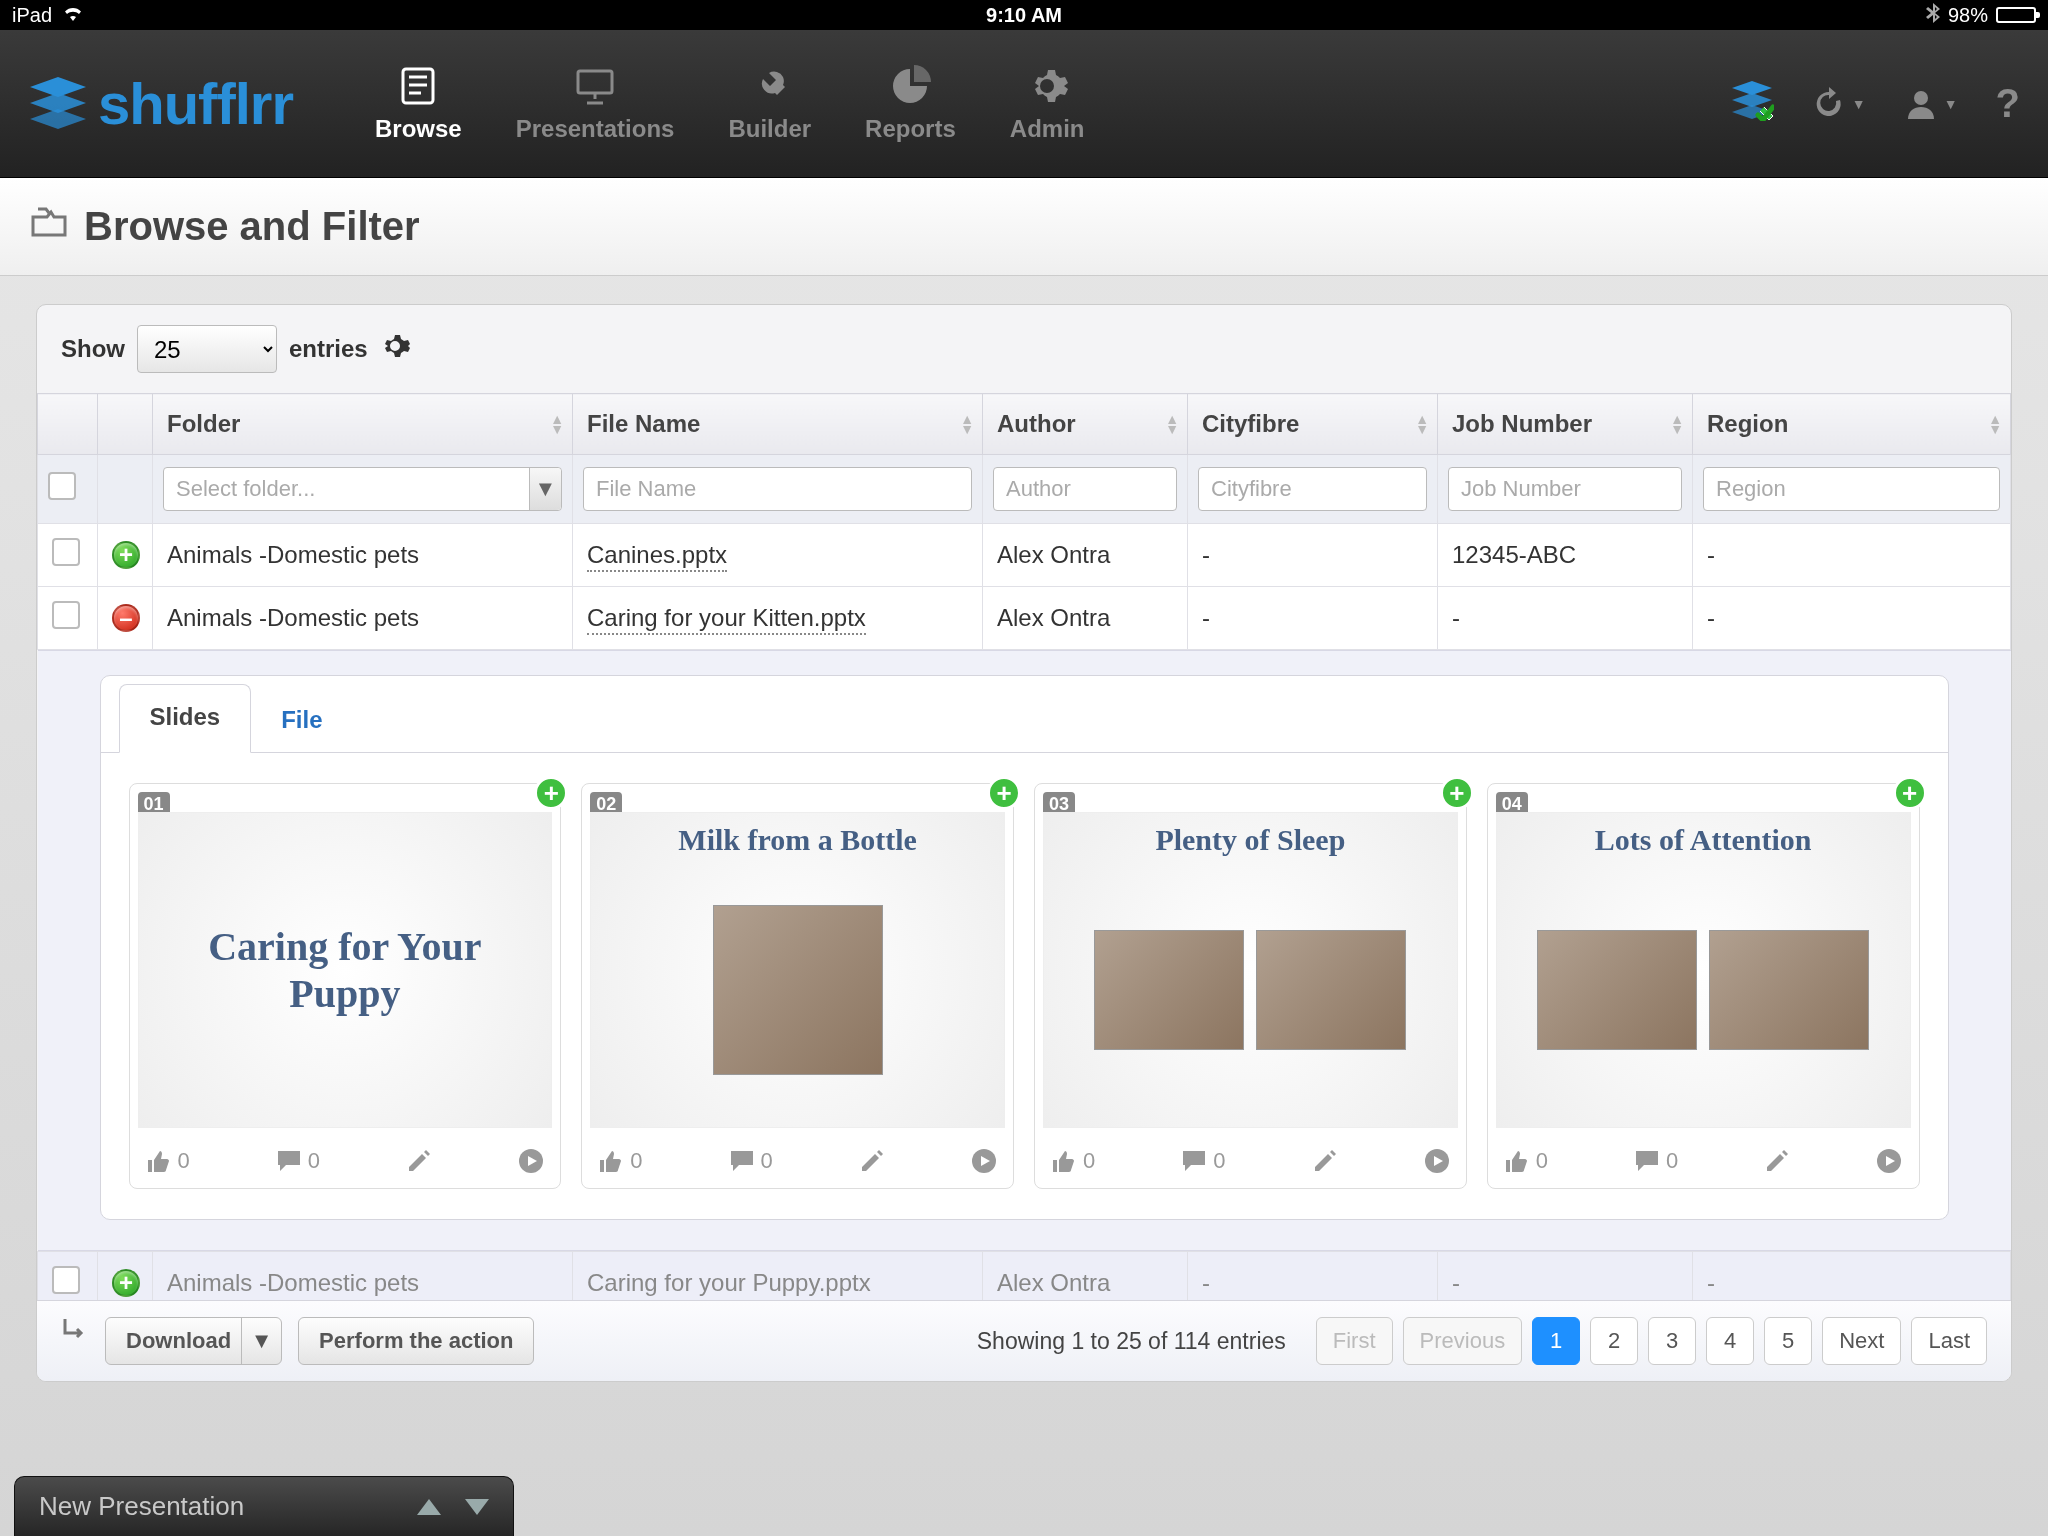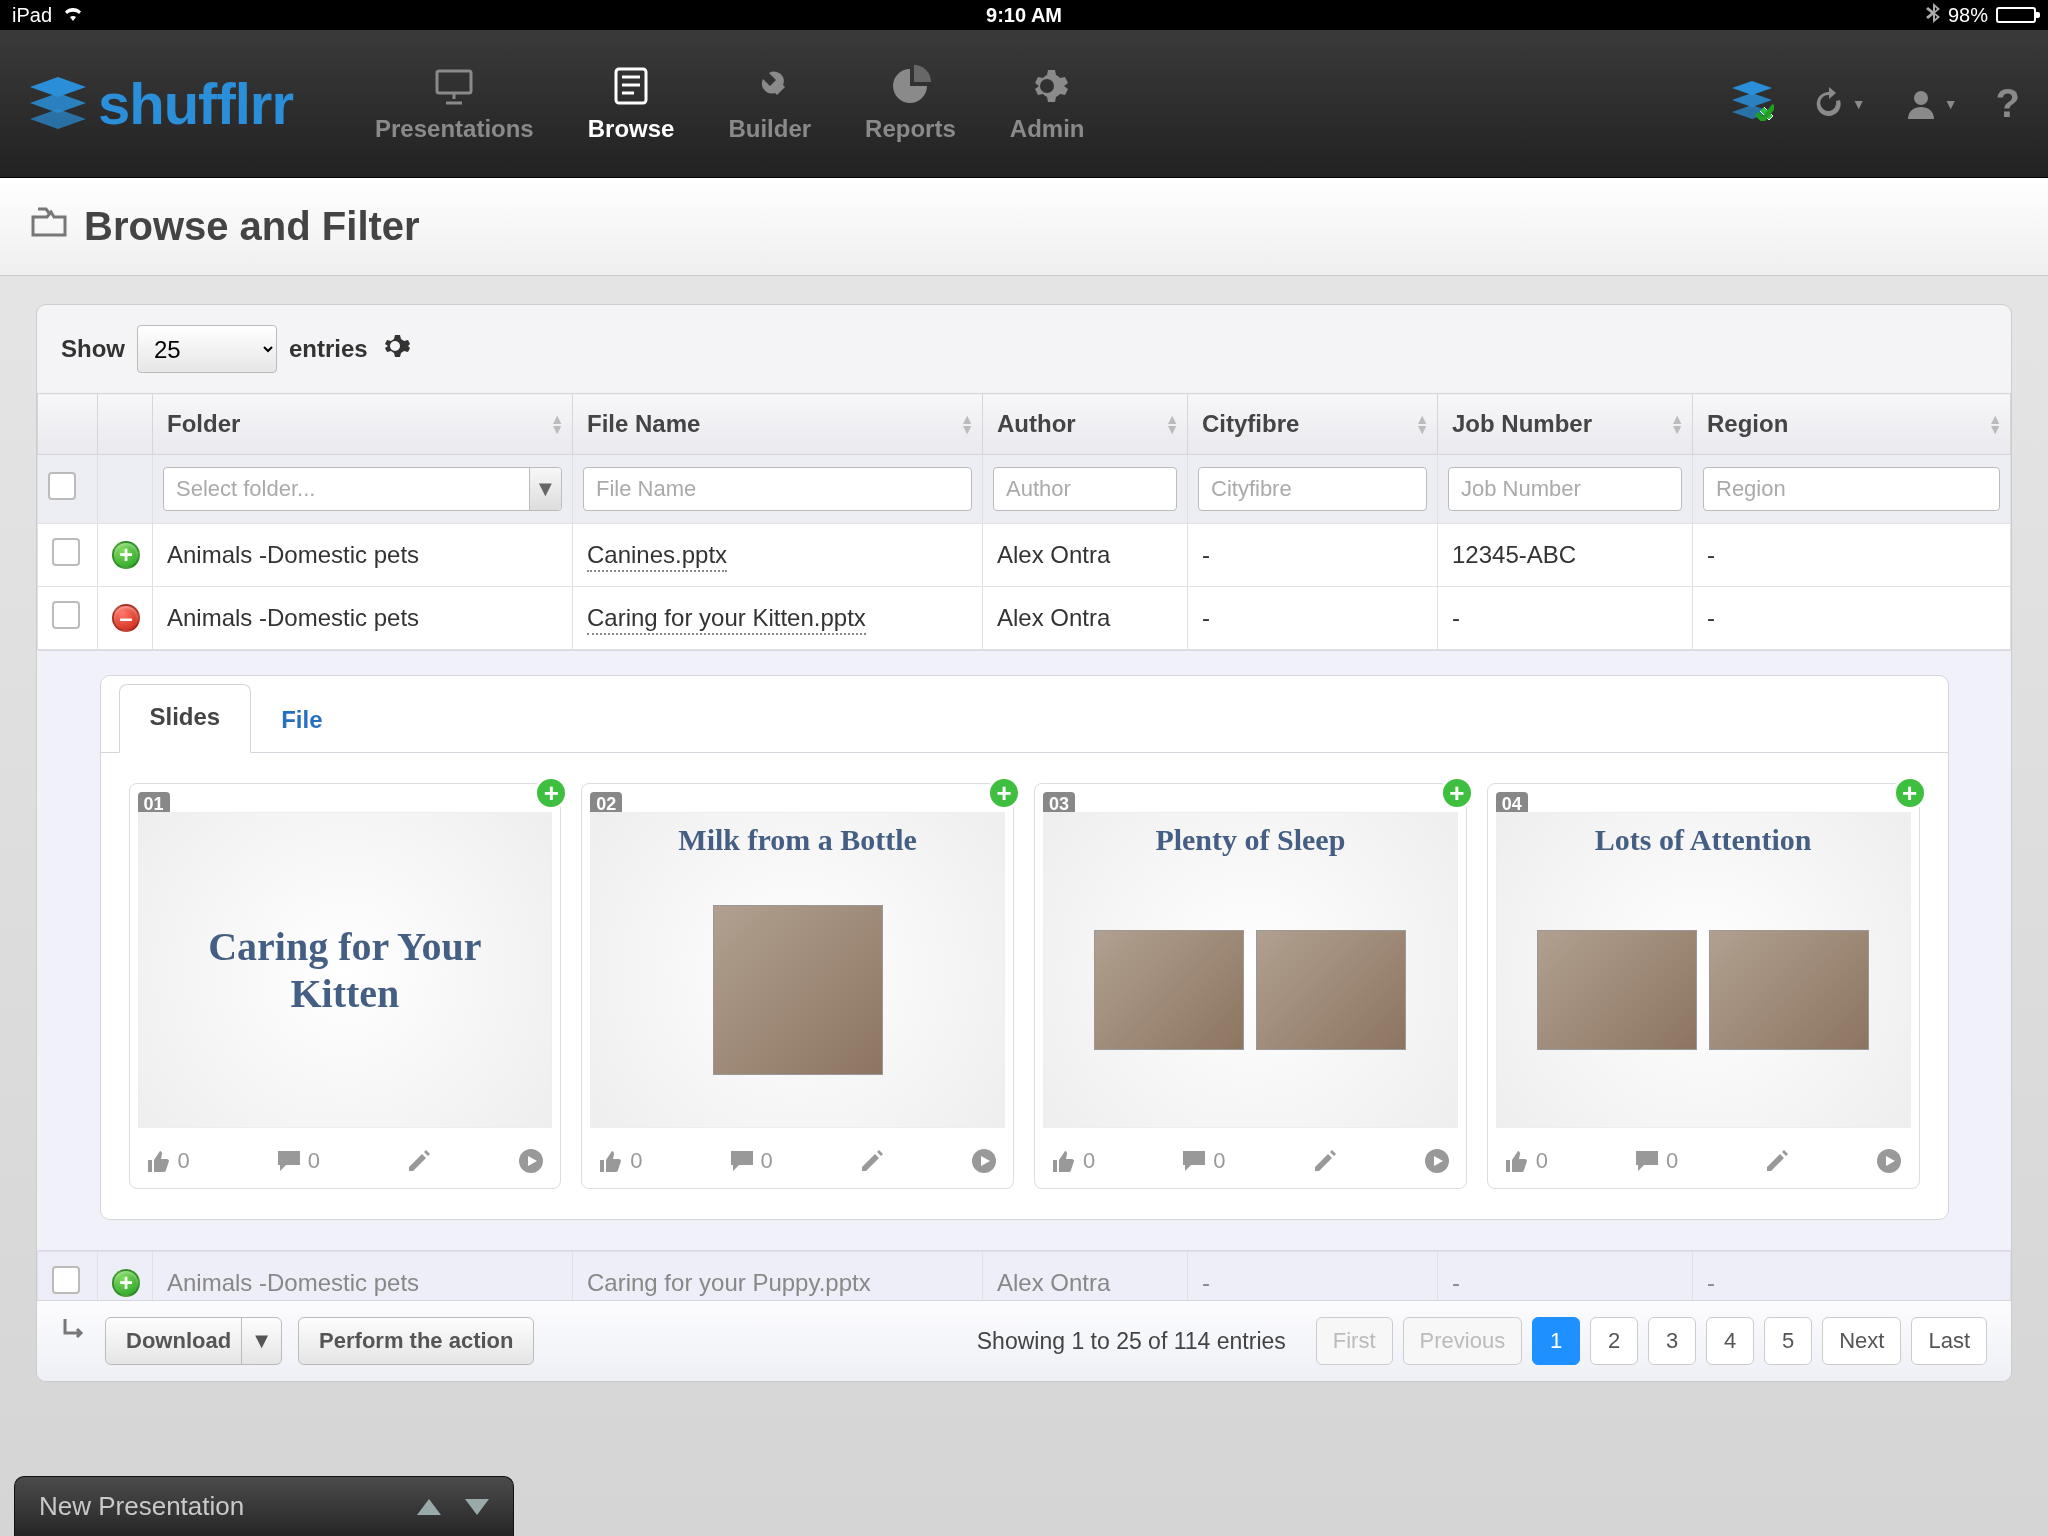--- a/index.html
+++ b/index.html
@@ -253,35 +253,35 @@
           <g fill="#2a8fd8">
             <path d="M30 0l28 10-28 10L2 10 30 0z"></path>
             <path d="M30 16l28 10-28 10L2 26l28-10z" opacity=".85"></path>
             <path d="M30 32l28 10-28 10L2 42l28-10z" opacity=".7"></path>
           </g>
         </svg>
     </span>
     <span>shufflrr</span>
   </div>
   <div class="nav-items">
-    <div class="nav-item">
-      <svg viewBox="0 0 42 42" fill="#8a8a8a">
-          <rect x="4" y="6" width="34" height="22" rx="2" fill="none" stroke="#8a8a8a" stroke-width="3"></rect>
-          <path d="M21 28v6m-8 4h16" stroke="#8a8a8a" stroke-width="3"></path>
-        </svg>
-      <span>Presentations</span>
-    </div>
     <div class="nav-item active">
       <svg viewBox="0 0 42 42" fill="#fff">
           <rect x="6" y="4" width="30" height="34" rx="3" fill="none" stroke="#fff" stroke-width="3"></rect>
           <line x1="12" y1="12" x2="30" y2="12" stroke="#fff" stroke-width="3"></line>
           <line x1="12" y1="20" x2="30" y2="20" stroke="#fff" stroke-width="3"></line>
           <line x1="12" y1="28" x2="24" y2="28" stroke="#fff" stroke-width="3"></line>
         </svg>
       <span>Browse</span>
+    </div>
+    <div class="nav-item">
+      <svg viewBox="0 0 42 42" fill="#8a8a8a">
+          <rect x="4" y="6" width="34" height="22" rx="2" fill="none" stroke="#8a8a8a" stroke-width="3"></rect>
+          <path d="M21 28v6m-8 4h16" stroke="#8a8a8a" stroke-width="3"></path>
+        </svg>
+      <span>Presentations</span>
     </div>
     <div class="nav-item">
       <svg viewBox="0 0 42 42" fill="#8a8a8a">
           <path d="M34 12a10 10 0 0 0-14-4l7 7-6 6-7-7a10 10 0 0 0 12 14l2 2 8-8-2-2a10 10 0 0 0 0-8z"></path>
         </svg>
       <span>Builder</span>
     </div>
     <div class="nav-item">
       <svg viewBox="0 0 42 42" fill="#8a8a8a">
           <path d="M21 4a17 17 0 1 0 17 17H21V4z"></path>
@@ -422,21 +422,21 @@
               <div class="tabs">
                 <div class="tab active">Slides</div>
                 <div class="tab">File</div>
               </div>
               <div class="slides-row">
 
                 <div class="slide">
                   <span class="num">01</span>
                   <span class="plus">+</span>
                   <div class="thumb title-only">
-                    <div class="ttl">Caring for Your Kitten</div>
+                    <div class="ttl">Caring for Your Puppy</div>
                   </div>
                   <div class="bar">
                     <span class="grp">
                           <svg viewBox="0 0 26 26">
                             <path d="M2 12h4v12H2zM8 24h10c1 0 2-1 2-2l3-9c0-1-1-2-2-2h-6l1-5c0-2-1-3-2-3l-6 9v12z"></path>
                           </svg>
                           <span>0</span>
                         </span>
                     <span class="grp">
                           <svg viewBox="0 0 26 26">

